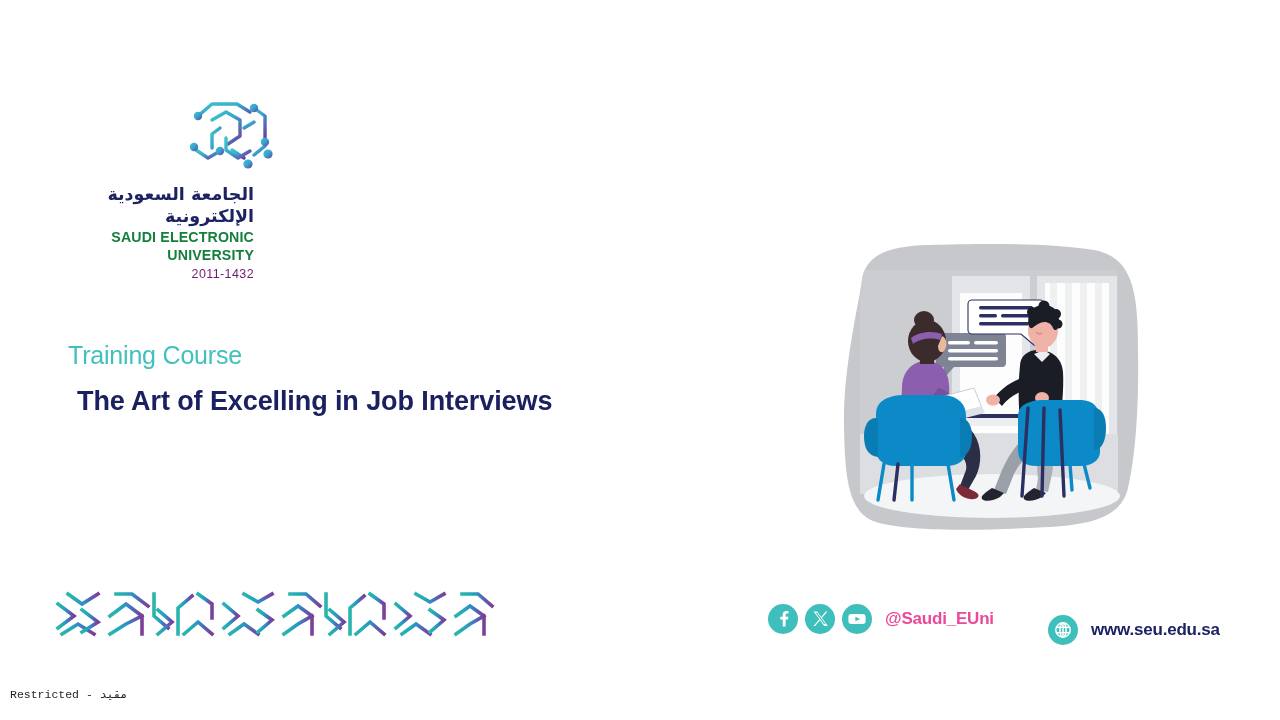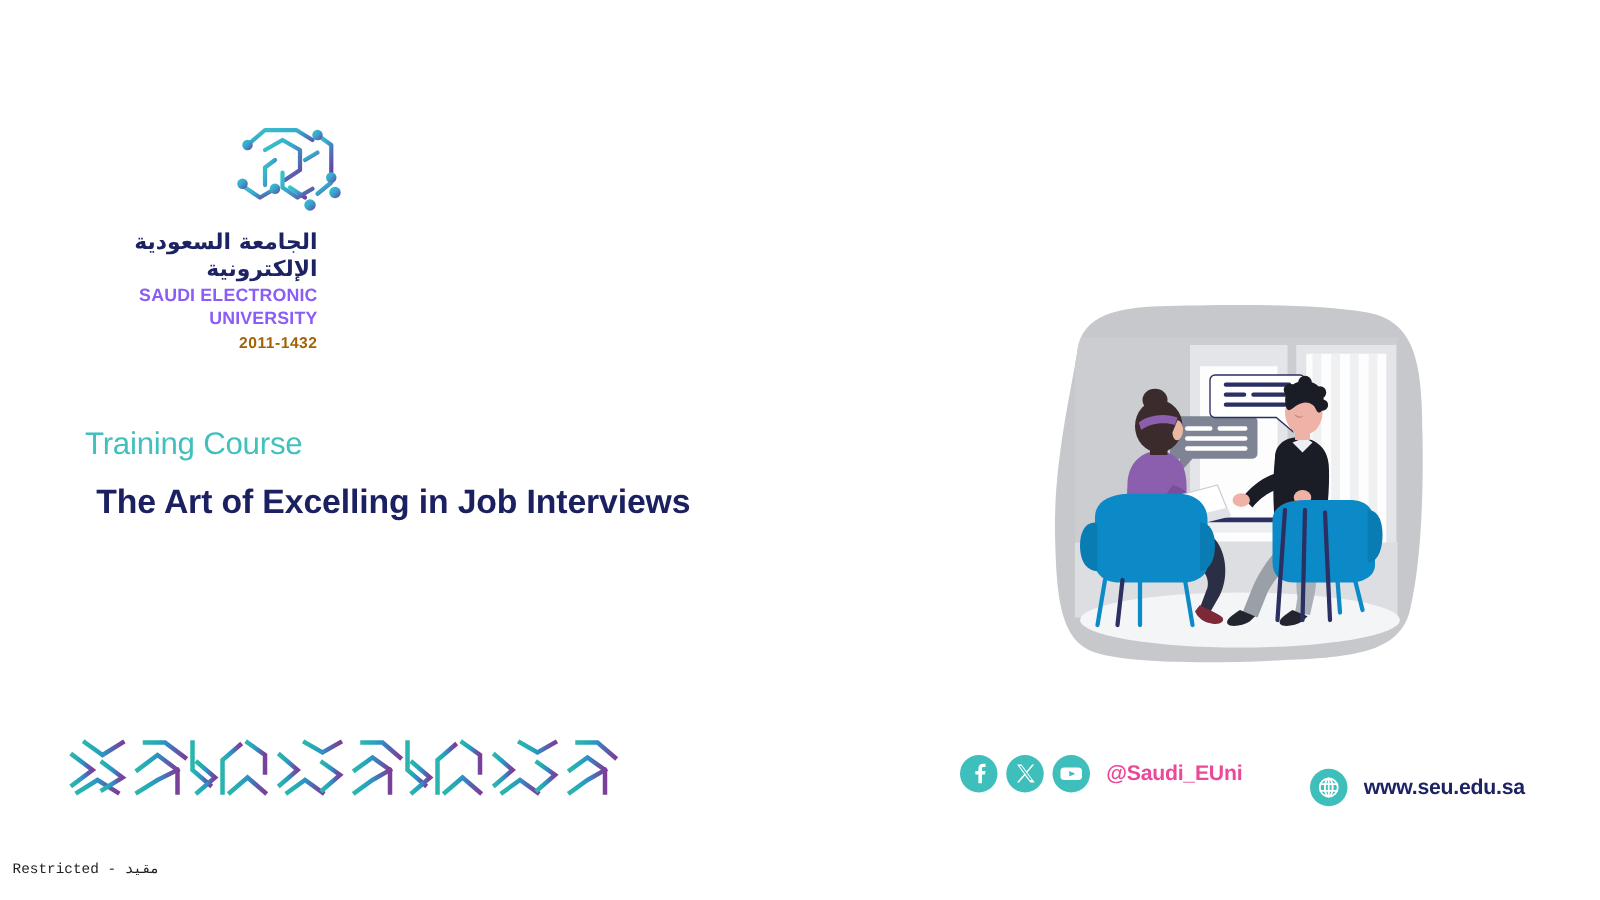--- a/index.html
+++ b/index.html
@@ -39,29 +39,29 @@
     font-weight:bold;
     color:#1d2262;
     letter-spacing:0px;
     line-height:1.25;
     direction:rtl;
     font-family:"DejaVu Sans", sans-serif;
   }
   .logo-en {
     font-size:14.2px;
     font-weight:bold;
-    color:#8b5cf6;
+    color:#15803d;
     letter-spacing:0.15px;
     line-height:1.3;
     font-family:"Liberation Sans", sans-serif;
   }
   .logo-year {
     font-size:12.5px;
-    font-weight:bold;
-    color:#a16207;
+    font-weight:normal;
+    color:#701a75;
     letter-spacing:0.4px;
     line-height:1.5;
     font-family:"Liberation Sans", sans-serif;
   }
 
   
   #title-block {
     position:absolute;
     left:68px; top:342px;
     width:620px;

